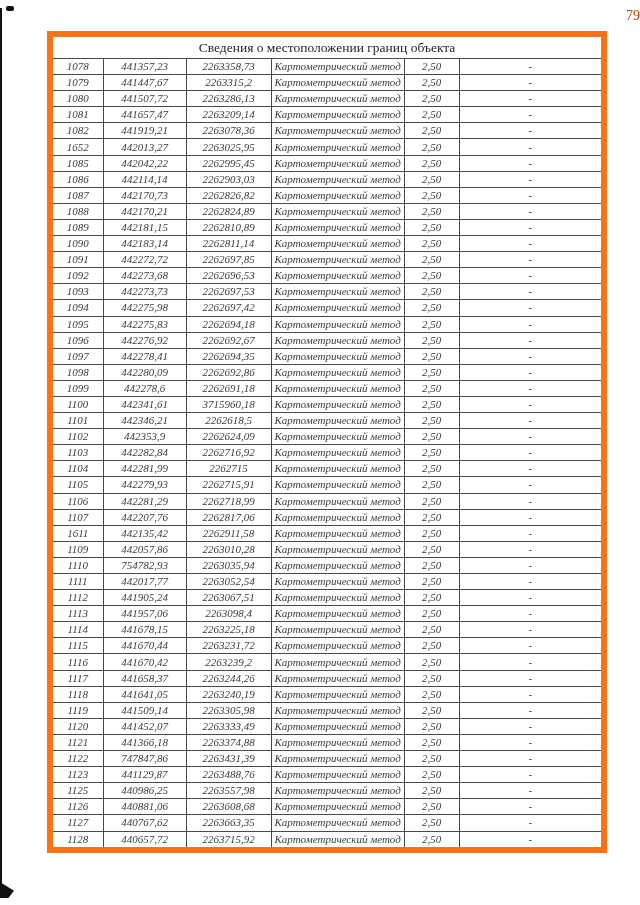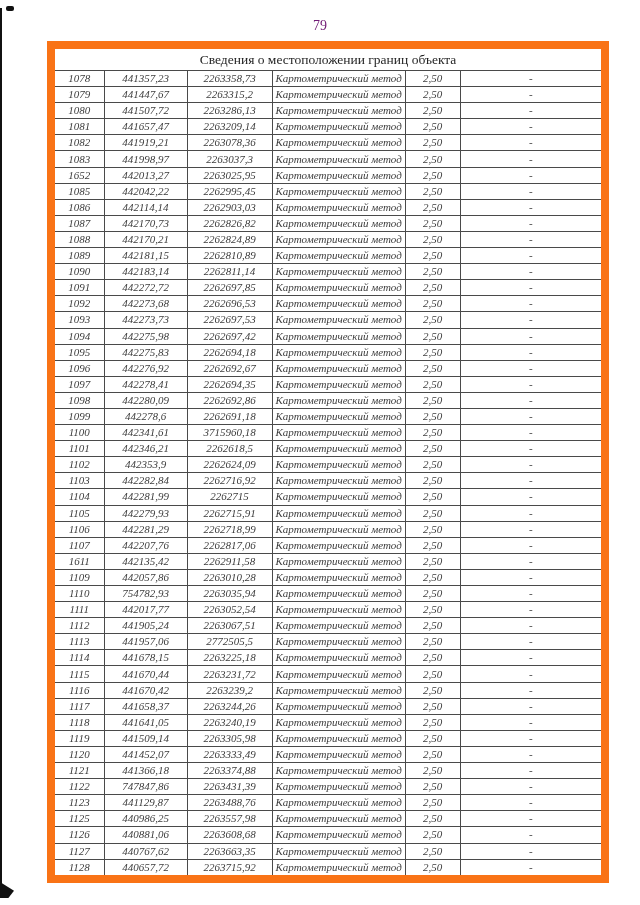--- a/index.html
+++ b/index.html
@@ -29,31 +29,31 @@
     border-radius: 2px;
   }
   .scan-blob-bottom {
     position: absolute;
     left: 0; top: 882px;
     width: 14px; height: 16px;
     background: #111;
     clip-path: polygon(0 0, 100% 55%, 60% 100%, 0 100%);
   }
   .page-number {
-    text-align: center;
+    text-align: right;
     font-size: 14px;
-    padding-top: 18px;
-    color: #701a75;
+    padding-top: 8px;
+    color: #c2410c;
   }
   table.boundary-table {
     border-collapse: collapse;
     table-layout: fixed;
     width: 554px;
     margin: 7px 0 0 47px;
-    border: 8px solid #f97316;
+    border: 6px solid #f97316;
   }
   table.boundary-table th,
   table.boundary-table td {
     border: 1px solid #4a4a4a;
     padding: 0 3px;
     overflow: hidden;
     white-space: nowrap;
   }
   th.table-title {
     height: 21px;
@@ -142,28 +142,20 @@
       </tr>
       <tr>
         <td class="c0">1082</td>
         <td class="c1">441919,21</td>
         <td class="c2">2263078,36</td>
         <td class="c3">Картометрический метод</td>
         <td class="c4">2,50</td>
         <td class="c5">-</td>
       </tr>
       <tr>
-        <td class="c0">1083</td>
-        <td class="c1">441998,97</td>
-        <td class="c2">2263037,3</td>
-        <td class="c3">Картометрический метод</td>
-        <td class="c4">2,50</td>
-        <td class="c5">-</td>
-      </tr>
-      <tr>
         <td class="c0">1652</td>
         <td class="c1">442013,27</td>
         <td class="c2">2263025,95</td>
         <td class="c3">Картометрический метод</td>
         <td class="c4">2,50</td>
         <td class="c5">-</td>
       </tr>
       <tr>
         <td class="c0">1085</td>
         <td class="c1">442042,22</td>
@@ -384,21 +376,21 @@
         <td class="c0">1112</td>
         <td class="c1">441905,24</td>
         <td class="c2">2263067,51</td>
         <td class="c3">Картометрический метод</td>
         <td class="c4">2,50</td>
         <td class="c5">-</td>
       </tr>
       <tr>
         <td class="c0">1113</td>
         <td class="c1">441957,06</td>
-        <td class="c2">2772505,5</td>
+        <td class="c2">2263098,4</td>
         <td class="c3">Картометрический метод</td>
         <td class="c4">2,50</td>
         <td class="c5">-</td>
       </tr>
       <tr>
         <td class="c0">1114</td>
         <td class="c1">441678,15</td>
         <td class="c2">2263225,18</td>
         <td class="c3">Картометрический метод</td>
         <td class="c4">2,50</td>

